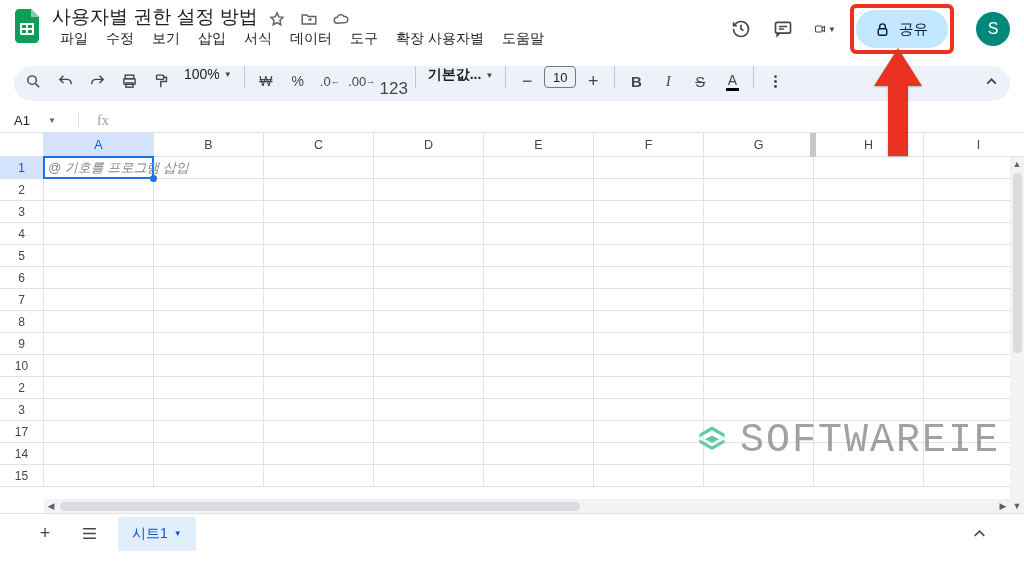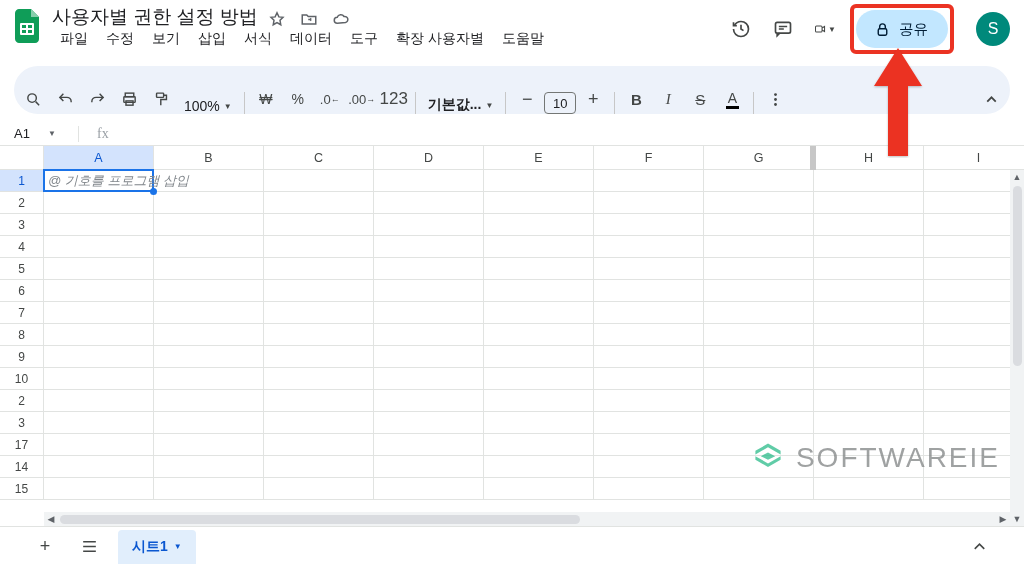--- a/index.html
+++ b/index.html
@@ -17,21 +17,21 @@
   .header-spacer { flex:1; }
   .header-right { display:flex; align-items:center; gap:20px; padding-top:4px; }
   .hr-icon { width:22px; height:22px; color:#444746; display:flex; align-items:center; justify-content:center; cursor:pointer; }
   .meet-icon { display:flex; align-items:center; gap:2px;}
   .share-btn-wrap { position:relative; }
   .share-btn { display:flex; align-items:center; gap:8px; background:#c2e7ff; border-radius:20px; height:38px; padding:0 20px 0 18px; cursor:pointer; font-size:14.5px; font-weight:500; color:#001d35; }
   .share-highlight { position:absolute; border:4px solid #eb3323; border-radius:6px; top:-6px; left:-6px; right:-6px; bottom:-6px; pointer-events:none; }
   .avatar { width:34px; height:34px; border-radius:50%; background:#00897b; color:#fff; display:flex; align-items:center; justify-content:center; font-size:16px; font-weight:500; margin-left: 8px; }
 
   .toolbar-wrap { padding: 8px 14px 0 14px; }
-  .toolbar { background:#edf2fa; border-radius:24px; height:48px; display:flex; align-items:flex-end; padding:0 4px; gap:2px; }
+  .toolbar { background:#edf2fa; border-radius:24px; height:35px; display:flex; align-items:flex-start; padding:0 4px; gap:2px; }
   .tbtn { min-width:30px; height:30px; display:flex; align-items:center; justify-content:center; color:#444746; cursor:pointer; border-radius:4px; font-size:14px; }
   .tsep { width:1px; height:22px; background:#c7c7c7; margin:0 4px; }
   .zoom { display:flex; align-items:center; gap:4px; padding:0 6px; font-size:14px;}
   .font-sel { display:flex; align-items:center; gap:4px; padding:0 6px; font-size:14px;font-weight:bold;}
   .fsize-box { border:1px solid #747775; border-radius:4px; width:32px; height:22px; display:flex; align-items:center; justify-content:center; font-size:13px; background:transparent; }
   .toolbar-spacer { flex:1; }
   .chevup { width:30px; height:30px; display:flex; align-items:center; justify-content:center; color:#444746; cursor:pointer; }
 
   .namebox-row { display:flex; align-items:center; height:24px; padding-left:10px; border-bottom:1px solid #e1e3e1; margin-top:8px; }
   .namebox { width:52px; font-size:13px; padding:0 4px; display:flex; align-items:center; gap:18px;}
@@ -55,26 +55,26 @@
 
   .scrollbar-v { position:absolute; right:0; top:24px; bottom:0; width:14px; background:#f1f3f4; display:flex; flex-direction:column; align-items:center; }
   .scrollbar-v .arrow { height:14px; font-size:9px; color:#5f6368; display:flex; align-items:center; justify-content:center; width:100%;}
   .scrollbar-v .thumb { width:9px; flex:0 0 180px; background:#dadce0; border-radius:5px; margin-top:2px;}
   .scrollbar-h { position:absolute; left:44px; right:14px; bottom:0; height:14px; background:#f1f3f4; display:flex; align-items:center;}
   .scrollbar-h .arrow { width:14px; font-size:9px; color:#5f6368; display:flex; align-items:center; justify-content:center;}
   .scrollbar-h .thumb { height:9px; flex:0 0 520px; background:#dadce0; border-radius:5px; margin-left:2px;}
 
   .sheet-tabs { height:40px; border-top:1px solid #e1e3e1; display:flex; align-items:center; padding:0 30px; gap:14px; }
   .stab-btn { width:30px; height:30px; display:flex; align-items:center; justify-content:center; color:#444746; cursor:pointer; border-radius:4px; font-size:18px;}
-  .sheet-tab { display:flex; align-items:center; gap:6px; background:#e1eefc; color:#0b57d0; font-size:14px; font-weight:700; height:34px; padding:0 14px; border-radius:4px 4px 0 0; cursor:pointer;}
+  .sheet-tab { display:flex; align-items:center; gap:6px; background:#e1eefc; color:#0b57d0; font-size:14px; font-weight:400; height:34px; padding:0 14px; border-radius:4px 4px 0 0; cursor:pointer;}
   .sheet-tab .dd { font-size:8px;}
   .sheet-tabs-spacer{flex:1;}
 
   .watermark { position:absolute; right:24px; bottom:50px; display:flex; align-items:center; gap:10px; opacity:.75; pointer-events:none;}
-  .watermark .wm-text { font-size:28px; font-weight:400; letter-spacing:2px; color:#808384; font-family: Liberation Sans, sans-serif;}
+  .watermark .wm-text { font-size:40px; font-weight:400; letter-spacing:2px; color:#808384; font-family: Liberation Mono, monospace;}
   .watermark svg{width:36px;height:36px;}
 
   .big-arrow { position:absolute; left:872px; top:48px; width:52px; height:110px; pointer-events:none; }
 
   svg { display:block; }
   .svg16{width:17px;height:17px;}
   .svg18{width:19px;height:19px;}
   .svg20{width:20px;height:20px;}
   .caret{font-size:8px; color:#444746;}
 </style>

